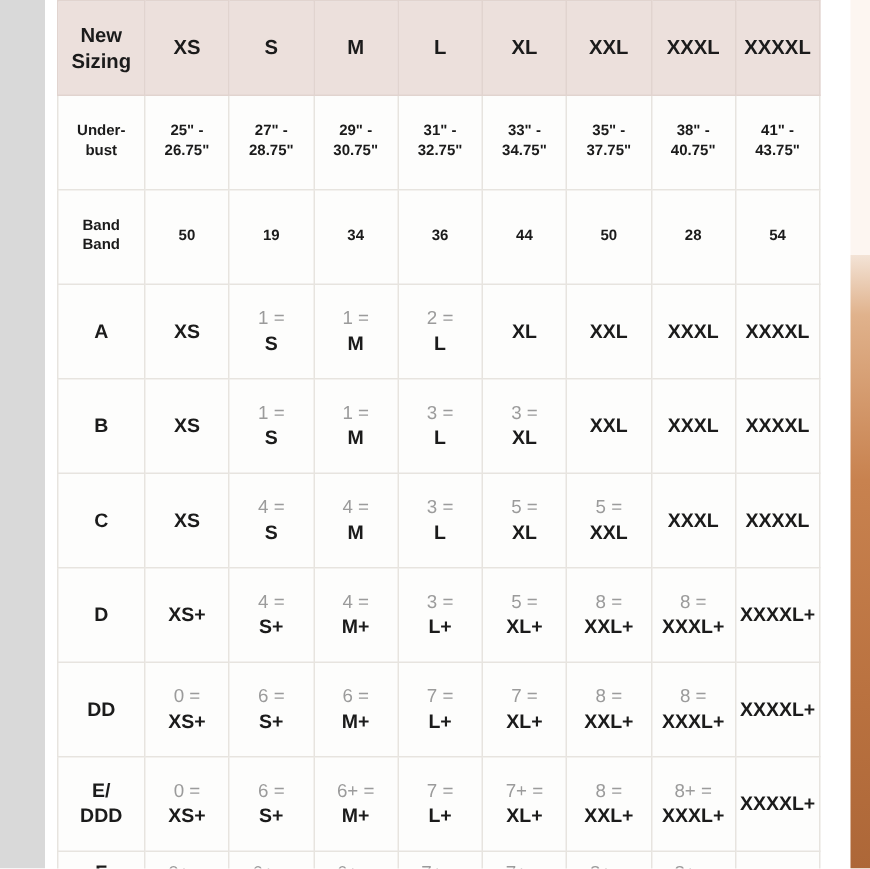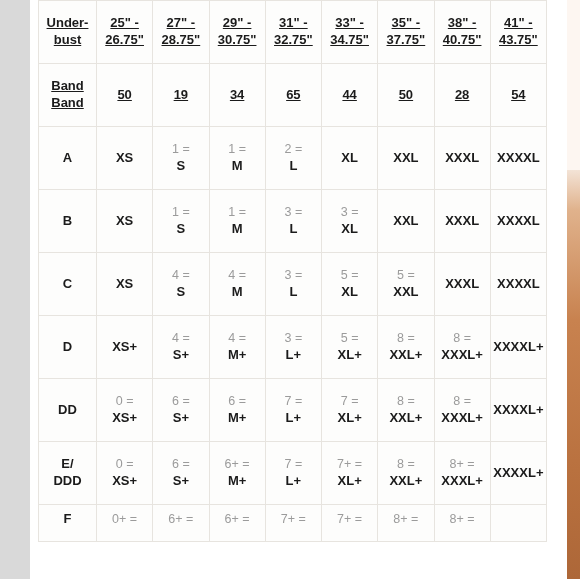--- a/index.html
+++ b/index.html
@@ -89,22 +89,21 @@
   
   td.label {
     background: #f9f8f5;
     font-weight: bold;
     font-size: 13px;
   }
 
   
   tr.meas td {
     font-weight: bold;
-    font-size: 13px;
-    text-decoration: underline;
+    font-size: 10px;
   }
 
   
   tr.cup td {
     font-weight: bold;
     font-size: 13px;
   }
 
   
   .num {
@@ -152,20 +151,34 @@
       <col class="c-size">
         <col class="c-size">
         <col class="c-size">
         <col class="c-size">
       <col class="c-size">
         <col class="c-size">
         <col class="c-size">
         <col class="c-size">
     </colgroup>
     <tbody id="table-body">
+        <tr class="head">
+          <td class="label">
+            <span class="l1">New</span>
+            <span class="l2">Sizing</span>
+          </td>
+          <td>XS</td>
+          <td>S</td>
+          <td>M</td>
+          <td>L</td>
+          <td>XL</td>
+          <td>XXL</td>
+          <td>XXXL</td>
+          <td>XXXXL</td>
+        </tr>
         <tr class="meas">
           <td class="label">
             <span class="l1">Under-</span>
             <span class="l2">bust</span>
           </td>
           <td>
             <span class="l1">25" -</span>
             <span class="l2">26.75"</span>
           </td>
           <td>
@@ -205,21 +218,21 @@
           <td>
             <span class="l1">50</span>
           </td>
           <td>
             <span class="l1">19</span>
           </td>
           <td>
             <span class="l1">34</span>
           </td>
           <td>
-            <span class="l1">65</span>
+            <span class="l1">36</span>
           </td>
           <td>
             <span class="l1">44</span>
           </td>
           <td>
             <span class="l1">50</span>
           </td>
           <td>
             <span class="l1">28</span>
           </td>

